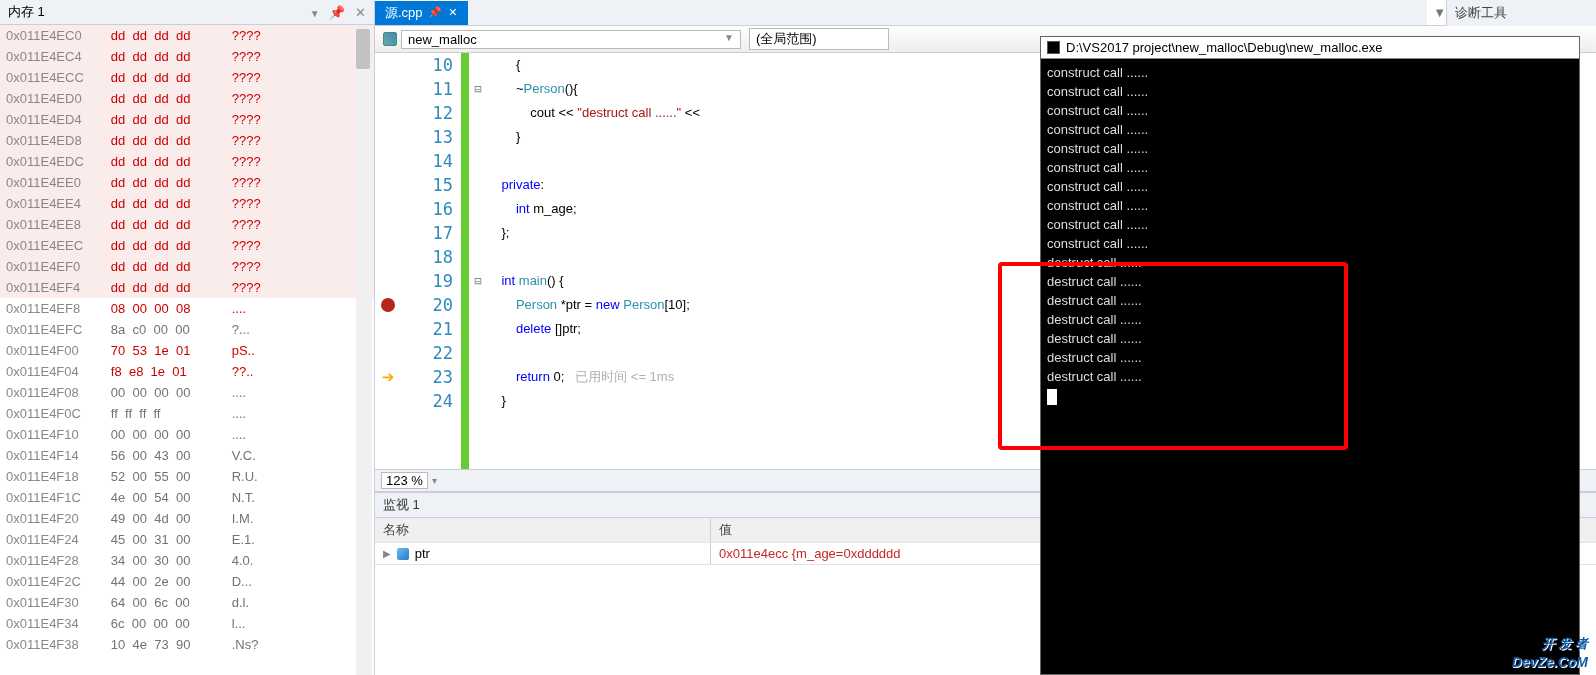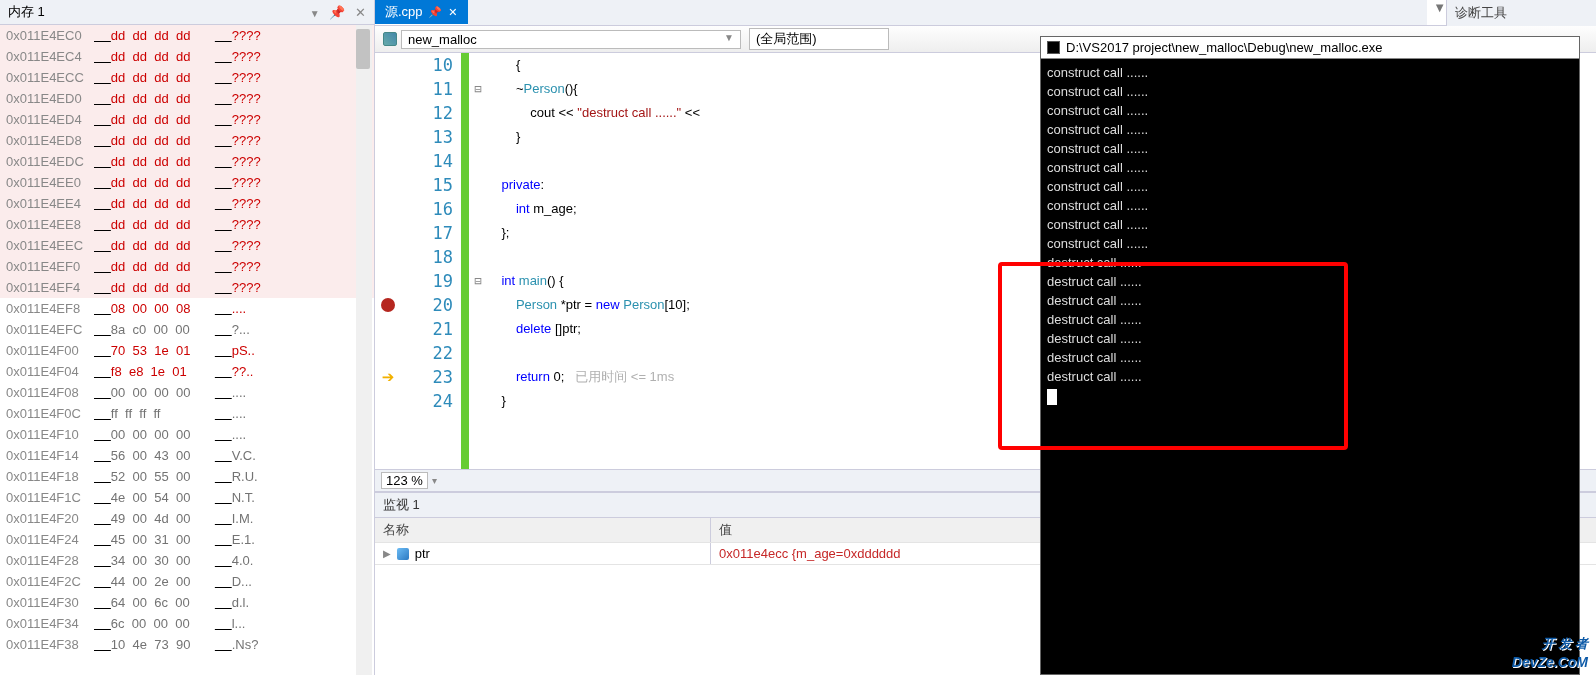--- a/index.html
+++ b/index.html
@@ -1,33 +1,33 @@
 <!DOCTYPE html>
 <html><head>
 <meta charset="utf-8">
 <style>
 * { margin:0; padding:0; box-sizing:border-box; font-family:"Microsoft YaHei","Segoe UI",Tahoma,sans-serif; font-size:13px; }
 body { background:#fff; overflow:hidden; width:1596px; height:675px; position:relative; }
 .main { display:flex; height:100%; }
 .memory-pane { width:375px; border-right:1px solid #ccd; display:flex; flex-direction:column; background:#fff; }
 .memory-title { display:flex; align-items:center; justify-content:space-between; background:#eef1f6; padding:3px 8px; border-bottom:1px solid #ccd; }
 .memory-title .icons span { margin-left:6px; cursor:pointer; color:#888; }
-.memory-body { flex:1; overflow:auto; position:relative;text-decoration:underline; }
+.memory-body { flex:1; overflow:auto; position:relative; }
 .mem-line { font-family:Consolas,monospace; font-size:14px; padding:0 6px; white-space:pre; line-height:20px; }
 .mem-line.red .hex, .mem-line.red .ascii { color:#c00; }
 .mem-line.red { background:#fbecec; }
 .mem-line.blk .hex, .mem-line.blk .ascii { color:#737373; }
 .addr { color:#888; display:inline-block; width:88px; }
 .hex { display:inline-block; width:104px; }
 .ascii { display:inline-block; }
 .mem-scroll { position:absolute; right:2px; top:0; width:16px; height:100%; background:#f0f0f0; }
 .mem-thumb { position:absolute; right:2px; top:4px; width:14px; height:40px; background:#c2c2c2; border-radius:2px; }
 
 .right { flex:1; display:flex; flex-direction:column; }
-.tabstrip { display:flex; align-items:flex-start; background:#fff; height:26px; border-bottom:1px solid #ccd; }
+.tabstrip { display:flex; align-items:center; background:#fff; height:26px; border-bottom:1px solid #ccd; }
 .tab-active { background:#0078d7; color:#fff; padding:3px 10px; display:flex; align-items:center; gap:6px; }
 .tab-active .pin, .tab-active .close { font-size:11px; }
 .tab-blank { flex:1; background:#eef1f6; height:100%; }
 .tab-diag-wrap { width:150px; background:#eef1f6; padding:4px 8px; border-left:1px solid #ccd; color:#444; }
 .scope-bar { display:flex; align-items:center; background:linear-gradient(#fefefe,#eee); border-bottom:1px solid #ccd; padding:2px 8px; gap:8px; }
 .scope-item { display:flex; align-items:center; gap:4px; }
 .scope-box { border:1px solid #bbb; padding:1px 6px; background:#fff; min-width:340px; display:flex; justify-content:space-between; }
 .scope-box2 { border:1px solid #bbb; padding:1px 6px; background:#fff; min-width:140px; }
 .icon-img { display:inline-block; width:14px; height:14px; background:linear-gradient(45deg,#6aa,#48a); border:1px solid #488; border-radius:2px; }
 

